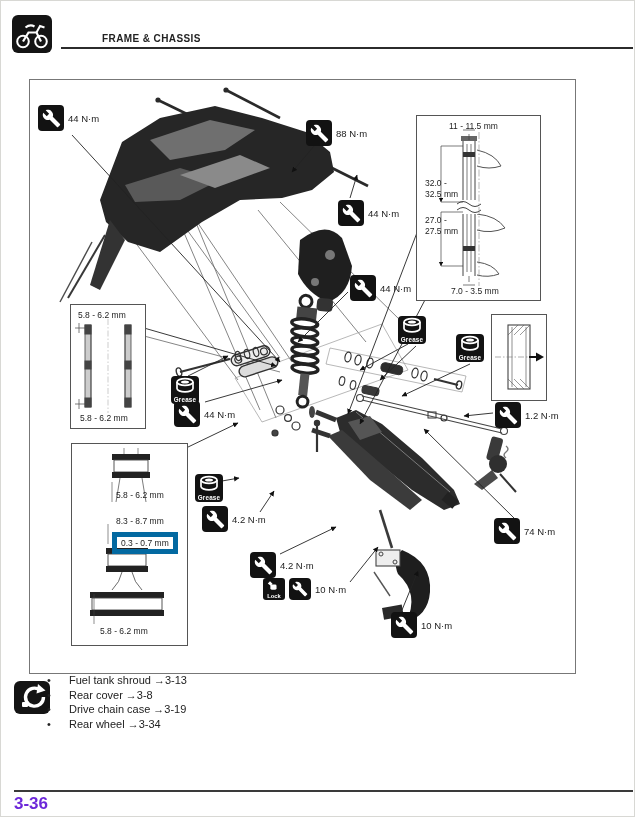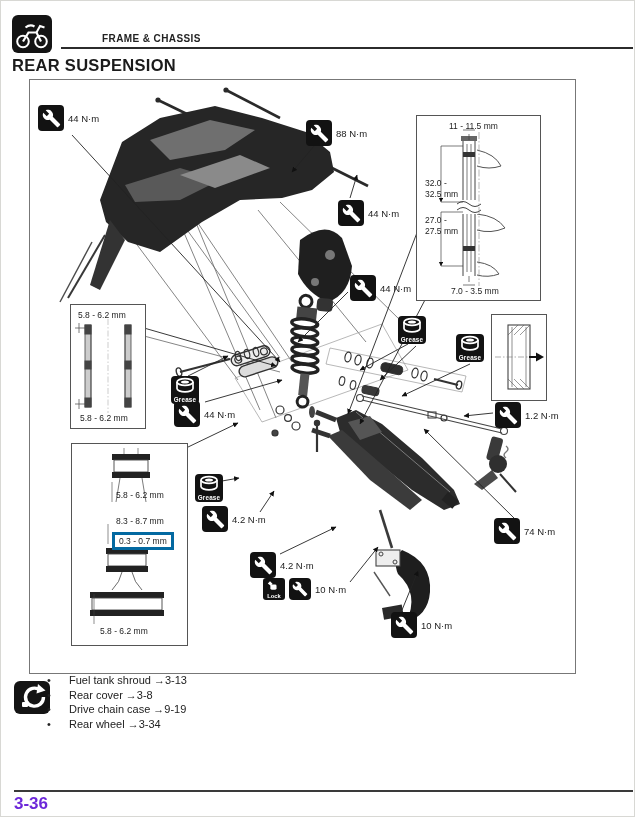--- a/index.html
+++ b/index.html
@@ -72,21 +72,20 @@
     <svg viewBox="0 0 40 38" width="40" height="38">
       <circle cx="11" cy="26.5" r="5.8" fill="none" stroke="#fff" stroke-width="2"></circle>
       <circle cx="29" cy="26.5" r="5.8" fill="none" stroke="#fff" stroke-width="2"></circle>
       <path d="M11 26.5 L16.5 17.5 L24.5 17.5 L29 26.5" fill="none" stroke="#fff" stroke-width="2.2"></path>
       <path d="M13.5 12.5 q4.5 -3.5 9 -1" fill="none" stroke="#fff" stroke-width="2.2"></path>
       <path d="M24.5 17.5 l3.5 -6.5 l4.5 1.5" fill="none" stroke="#fff" stroke-width="2"></path>
     </svg>
   </div>
   <div class="hdr-section">FRAME &amp; CHASSIS</div>
   <div class="hdr-rule"></div>
-  <div class="page-title">REAR SUSPENSION</div>
 
   <div class="dbox">
 
     <svg class="art" viewBox="0 0 545 593">
 
       <g stroke="#666" stroke-width="0.8" fill="none">
         <line x1="118" y1="96" x2="250" y2="278"></line>
         <line x1="132" y1="90" x2="262" y2="282"></line>
         <line x1="96" y1="150" x2="208" y2="300"></line>
         <line x1="140" y1="120" x2="230" y2="330"></line>
@@ -436,21 +435,21 @@
           <path d="M50 128 q-2 10 -10 18 M60 128 q2 10 10 18" stroke-width="0.8"></path>
           <rect x="18" y="148" width="74" height="6" fill="#222" stroke="none"></rect>
           <rect x="20" y="154" width="70" height="12"></rect>
           <rect x="18" y="166" width="74" height="6" fill="#222" stroke="none"></rect>
           <line x1="22" y1="150" x2="22" y2="176" stroke-width="0.6"></line>
           <line x1="22" y1="176" x2="22" y2="180" stroke-width="0.6"></line>
         </g>
       </svg>
       <span class="m" style="left:44px;top:46px">5.8 - 6.2 mm</span>
       <span class="m" style="left:44px;top:72px">8.3 - 8.7 mm</span>
-      <span class="m" style="left:40px;top:88px;border:3px solid #0369a1;padding:1px 4px">0.3 - 0.7 mm</span>
+      <span class="m" style="left:40px;top:88px;border:5px solid #0369a1;padding:1px 4px">0.3 - 0.7 mm</span>
       <span class="m" style="left:28px;top:182px">5.8 - 6.2 mm</span>
     </div>
 
     <div class="inset" style="left:461px;top:234px;width:54px;height:85px">
       <svg width="54" height="85" viewBox="0 0 54 85">
         <g stroke="#444" fill="none">
           <rect x="16" y="10" width="22" height="64" stroke-width="1.1"></rect>
           <line x1="20" y1="12" x2="20" y2="72" stroke-width="0.6"></line>
           <line x1="34" y1="12" x2="34" y2="72" stroke-width="0.6"></line>
           <path d="M16 20 L26 10 M22 20 L32 10 M28 20 L38 10" stroke-width="0.6" stroke="#555"></path>
@@ -480,21 +479,21 @@
     <div class="ref-item">
       <span class="ref-b">•</span>
       <span class="ref-l">Rear cover</span>
       <span class="ref-a">→</span>
       <span class="ref-p">3-8</span>
     </div>
     <div class="ref-item">
       <span class="ref-b">•</span>
       <span class="ref-l">Drive chain case</span>
       <span class="ref-a">→</span>
-      <span class="ref-p">9-19</span>
+      <span class="ref-p">3-19</span>
     </div>
     <div class="ref-item">
       <span class="ref-b">•</span>
       <span class="ref-l">Rear wheel</span>
       <span class="ref-a">→</span>
       <span class="ref-p">3-34</span>
     </div>
   </div>
 
   <div class="f-rule"></div>

